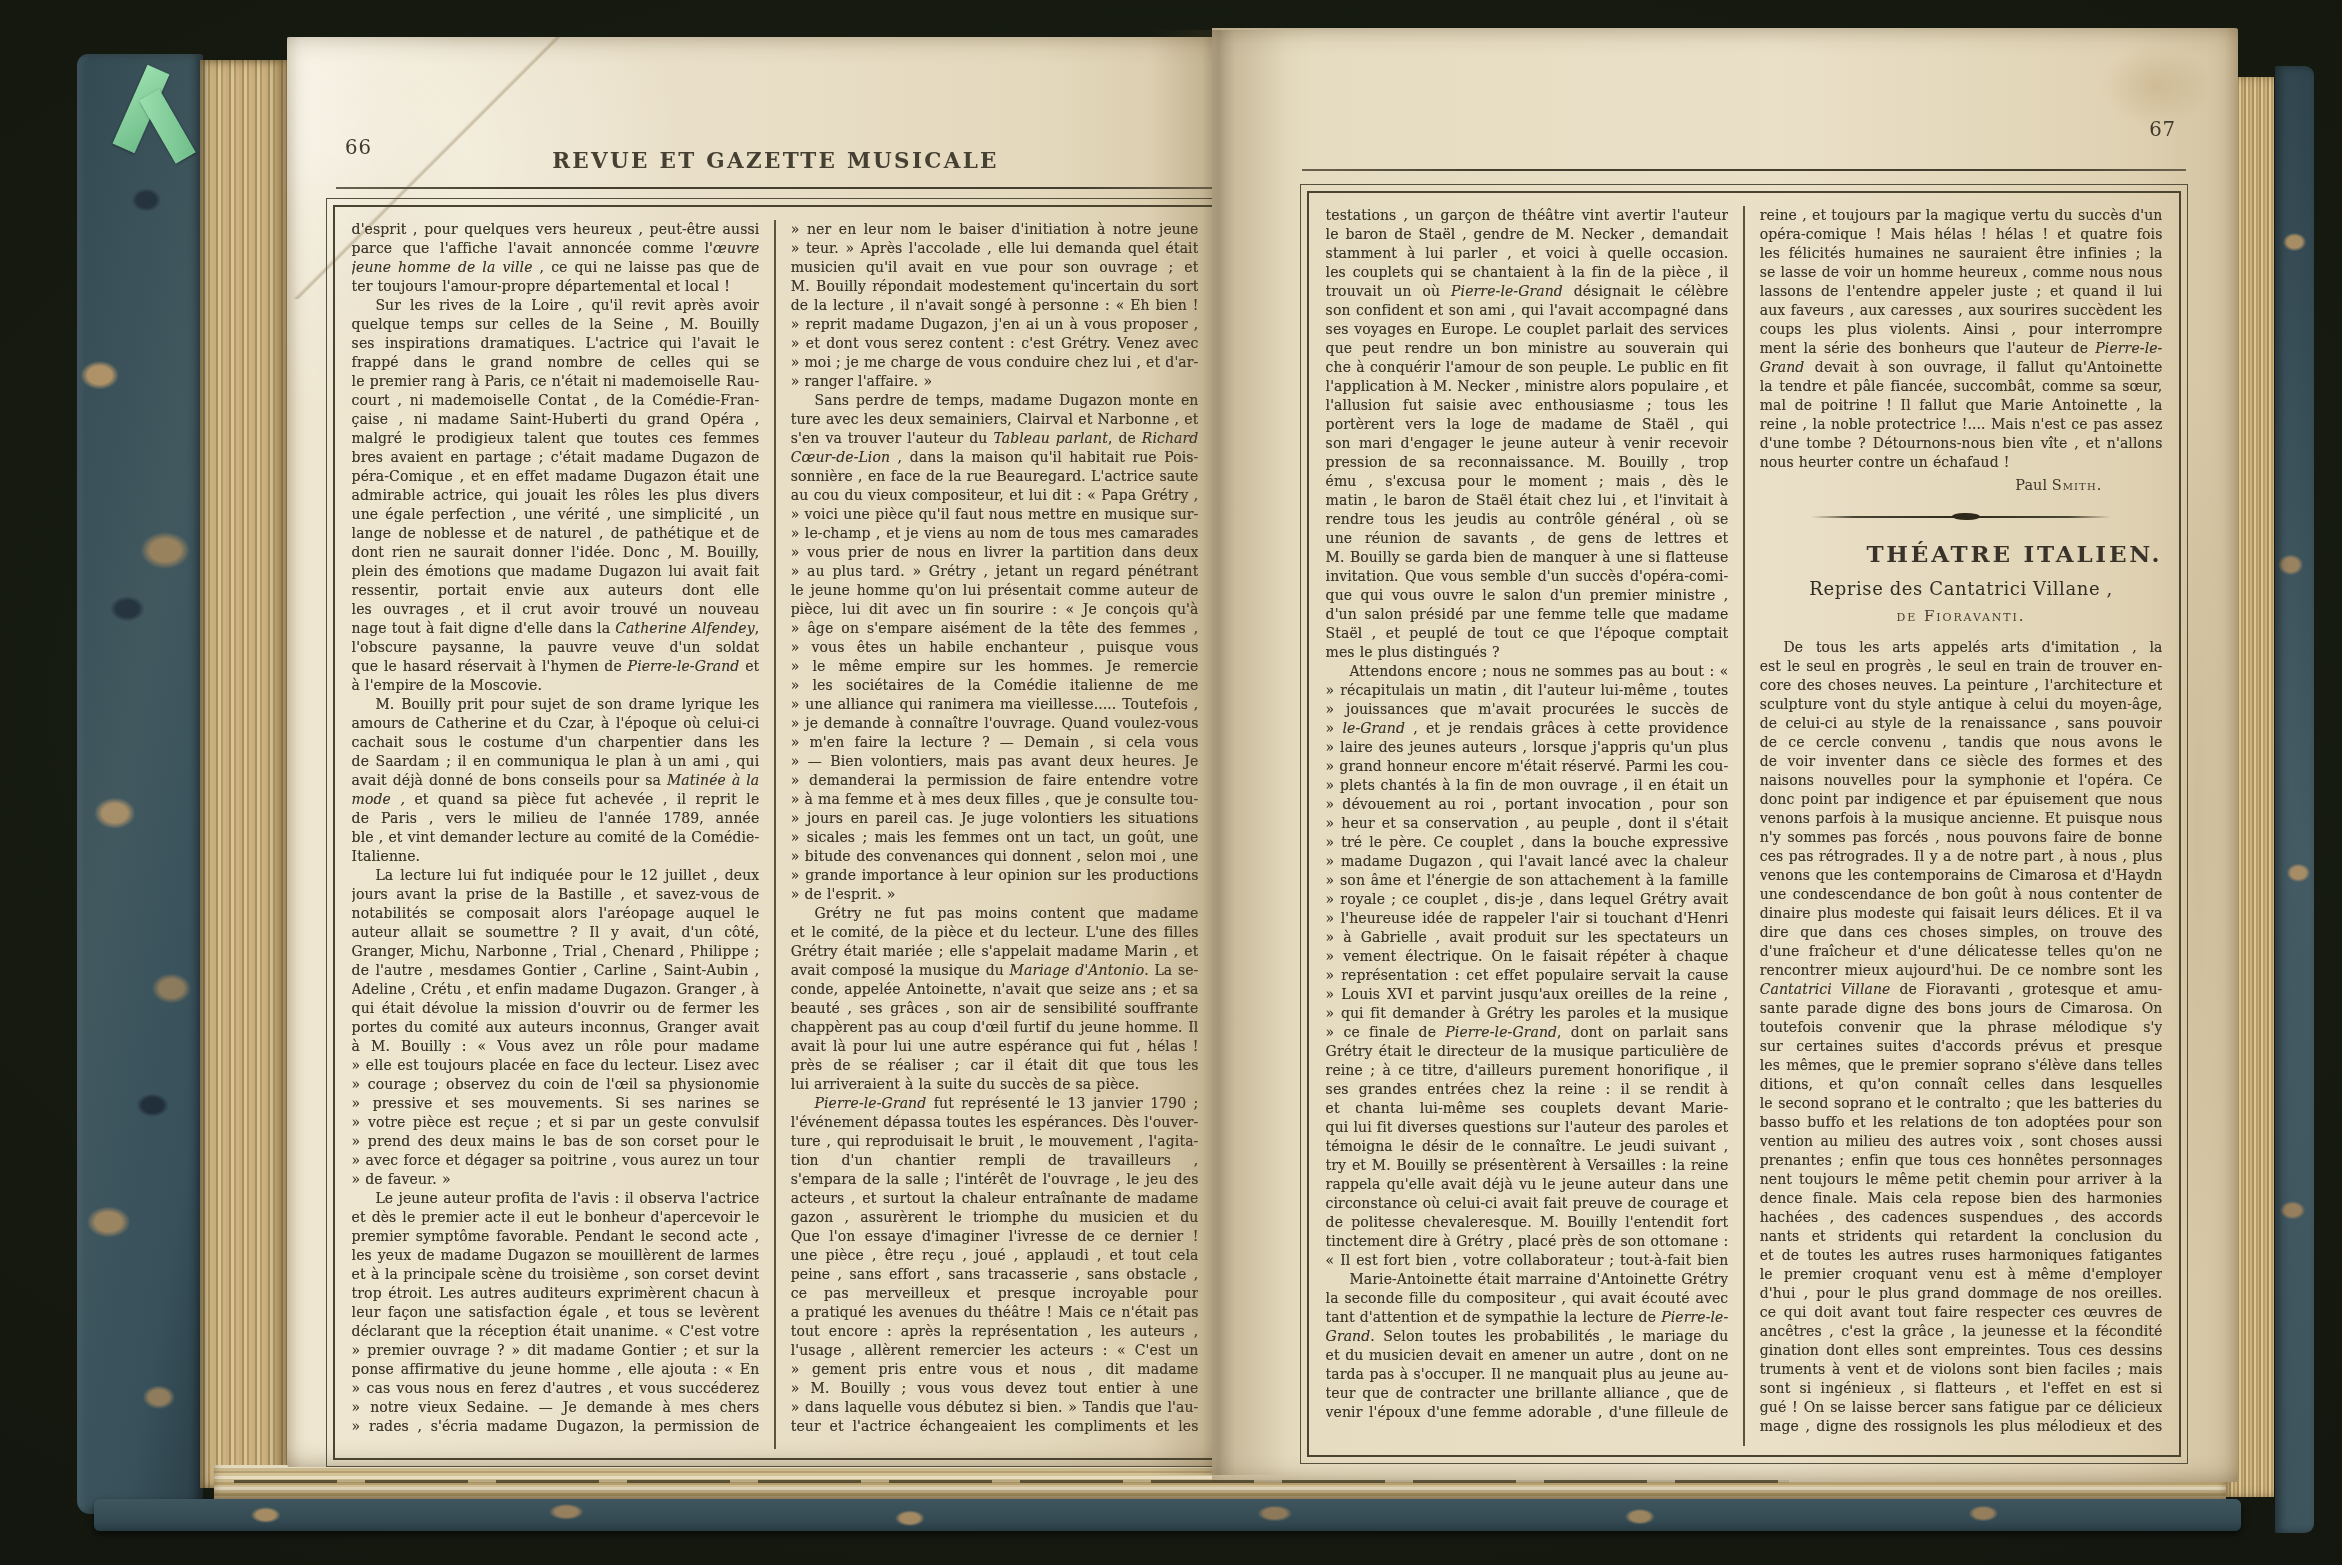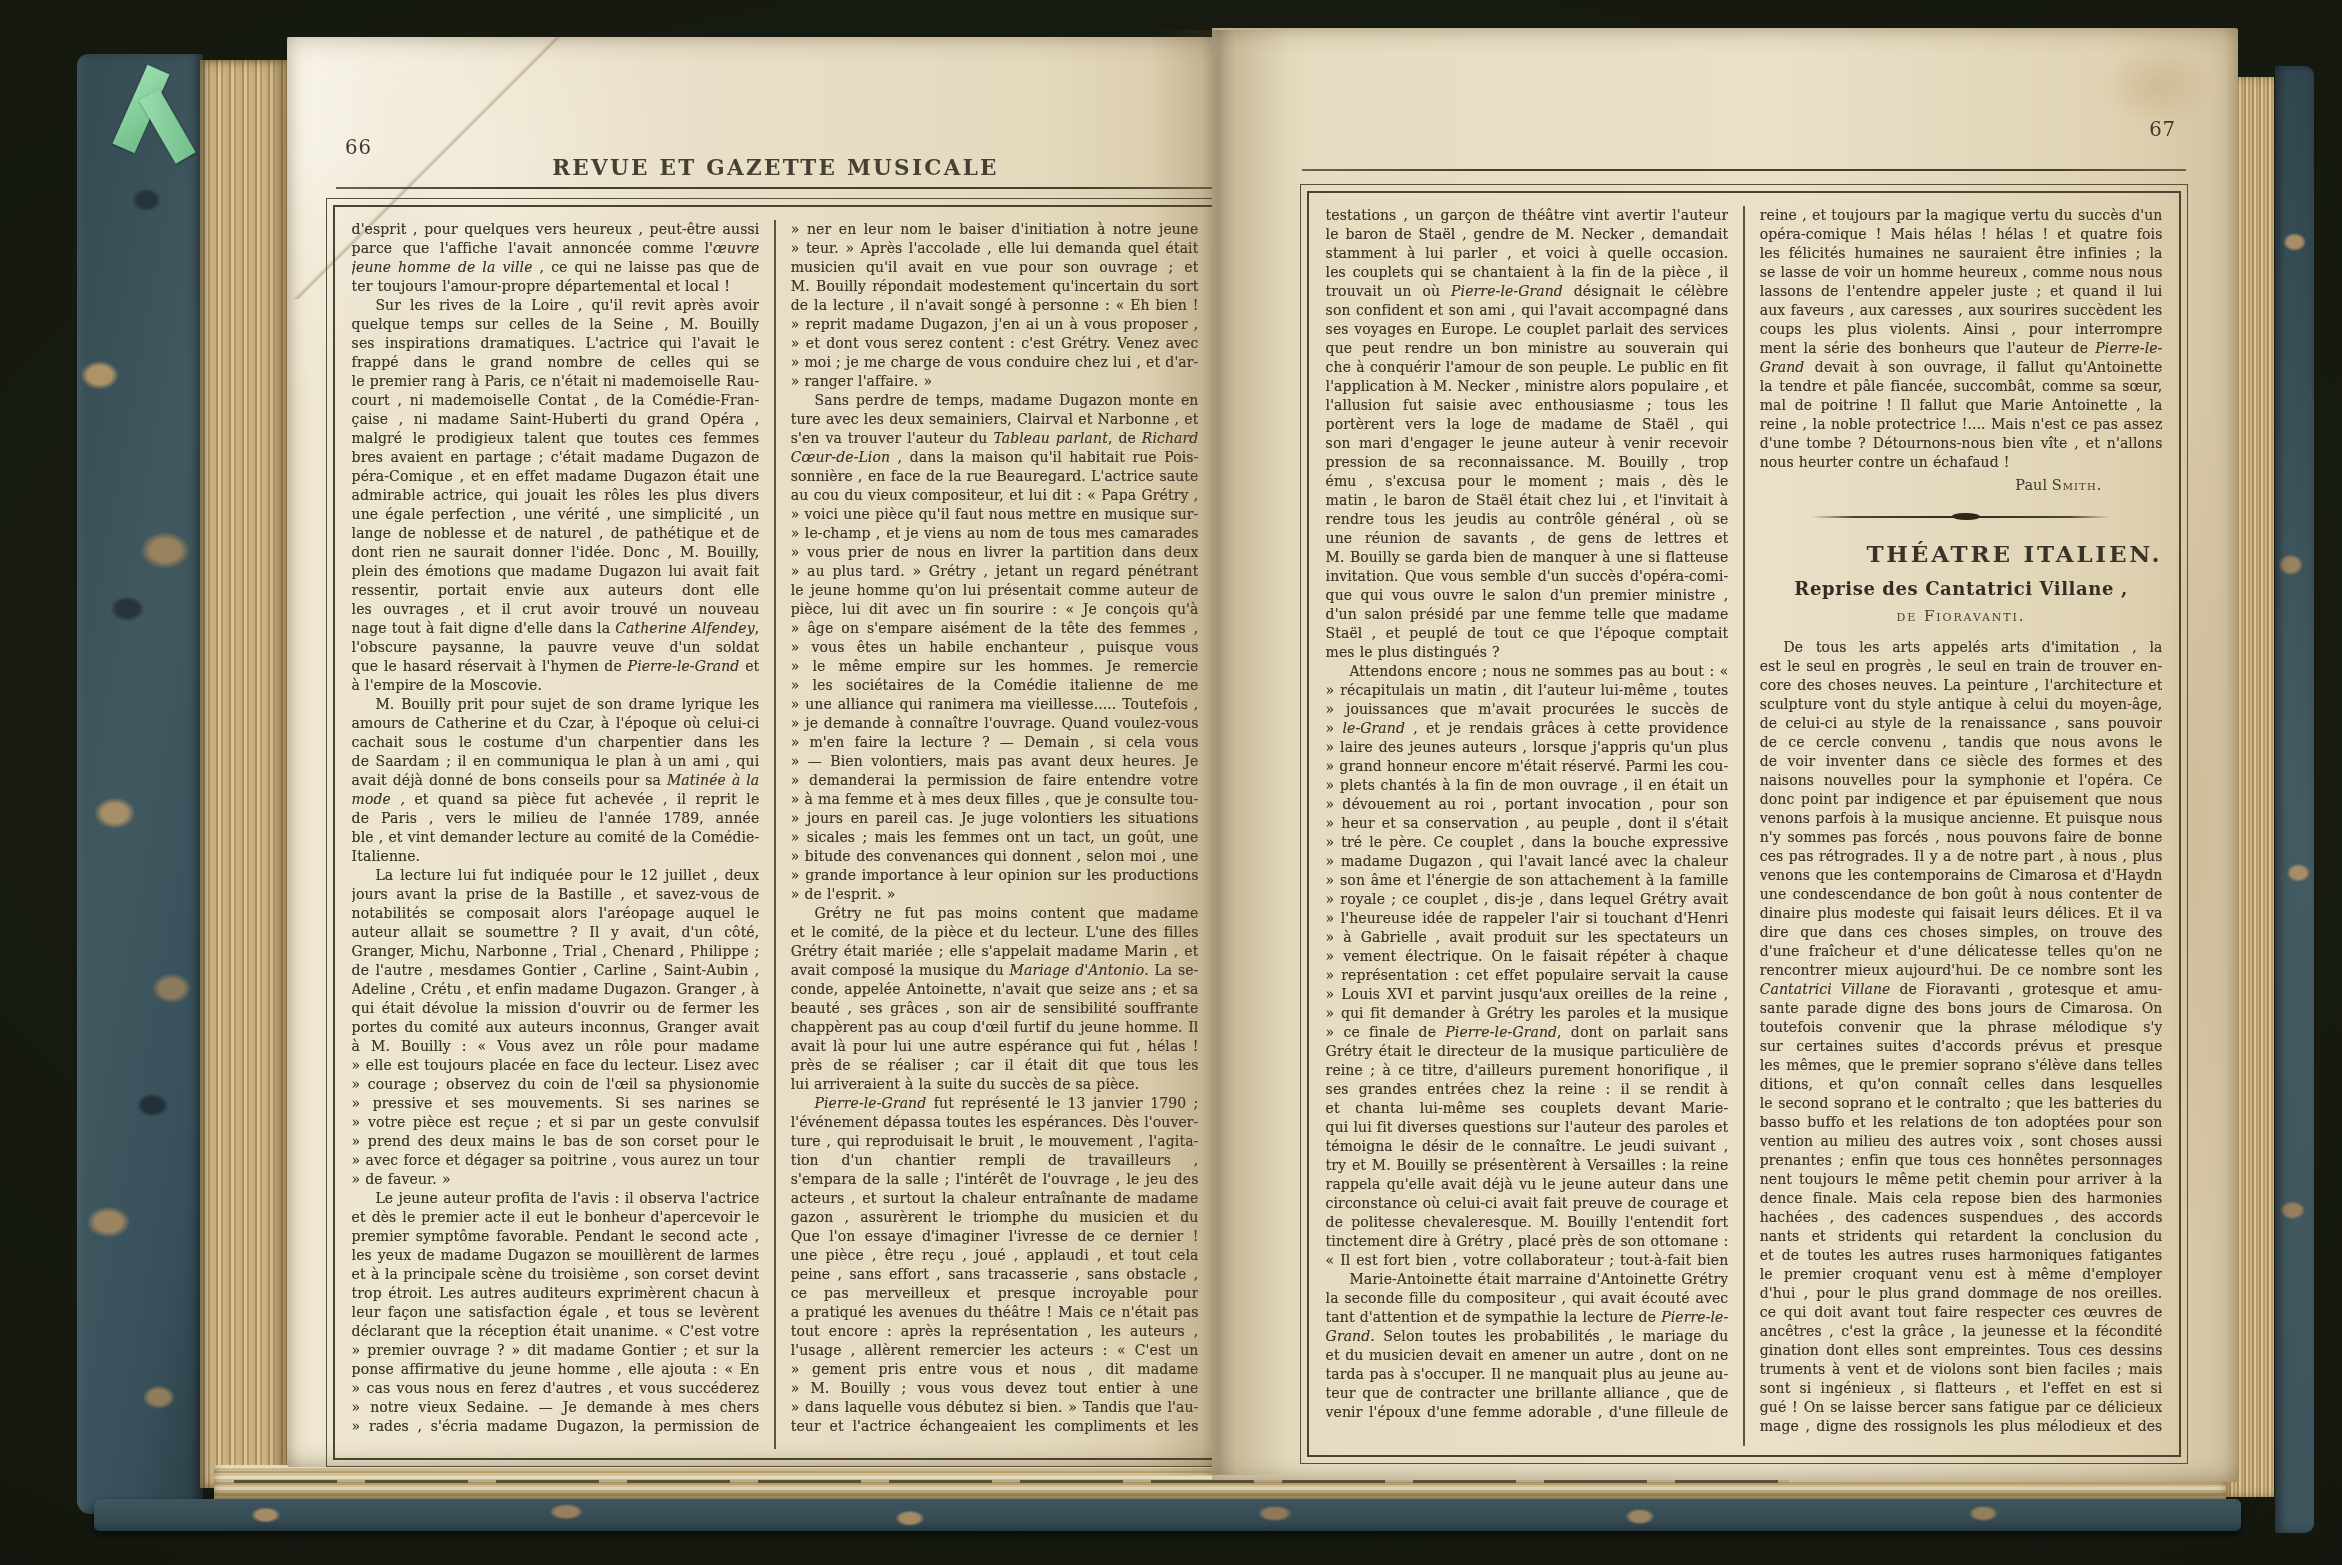--- a/index.html
+++ b/index.html
@@ -70,21 +70,21 @@
                linear-gradient(315deg, transparent 49.4%, rgba(120,95,55,.35) 50%, transparent 50.8%);}
   .gutter{position:absolute;left:1149px;top:30px;width:139px;height:1445px;pointer-events:none;
     background:linear-gradient(90deg, rgba(100,80,45,0) 0%, rgba(100,80,45,.18) 38%, rgba(70,55,30,.34) 50%, rgba(100,80,45,.16) 62%, rgba(100,80,45,0) 100%);}
   .under-dash{position:absolute;left:234px;top:1480px;width:1555px;height:2.8px;opacity:.75;
     background:repeating-linear-gradient(90deg,#373019 0 103px, rgba(55,48,25,.15) 103px 131px);}
   
   .pageno{position:absolute;font-size:19.7px;letter-spacing:0.9px;color:#413b2e;}
   .pn-l{left:58px;top:99px;}
   .pn-r{right:62px;top:90px;}
   .runtitle{position:absolute;text-align:center;font-weight:bold;font-size:21.5px;letter-spacing:2.3px;color:#464033;white-space:nowrap;}
-  .rt-l{left:49px;width:879px;top:118px;}
+  .rt-l{left:49px;width:879px;top:111px;}
   .rt-r{left:90px;width:884px;top:97px;}
   .hrule{position:absolute;height:1.9px;background:linear-gradient(90deg,#6a6150,#453e2f 20%,#453e2f 85%,#6a6150);}
   .hr-l{left:49px;width:879px;top:150px;}
   .hr-r{left:90px;width:884px;top:141px;}
   
   .frame{position:absolute;border:1.4px solid #55503d;}
   .fr-l{left:39px;top:161px;width:896px;height:1267px;}
   .fr-r{left:88px;top:156px;width:886px;height:1278px;}
   .frame-inner{position:absolute;inset:5.6px;border:2.8px solid #49432f;padding:13px 17px 9.4px;}
   .cols{display:flex;height:100%;}
@@ -97,21 +97,21 @@
         color:#3c362a;text-shadow:0 0 0.5px rgba(60,50,40,.55);}
   .line.last{text-align-last:left;}
   .para.indent .line:first-child{text-indent:1.7em;}
   .sig{text-align:right;padding-right:60px;margin:5.6px 0 0;font-size:14.5px;color:#3c362a;}
   .sc{font-variant:small-caps;letter-spacing:1.1px;}
   .flourish{position:relative;height:22.5px;margin:13px auto 5.6px;width:300px;}
   .flourish::before{content:"";position:absolute;left:0;right:0;top:10.3px;height:1.9px;
     background:linear-gradient(90deg,transparent,#4a4433 14%,#2d2819 50%,#4a4433 86%,transparent);}
   .flourish::after{content:"";position:absolute;left:47%;top:6.6px;width:28px;height:7.5px;background:#2d2819;border-radius:50% 60% 50% 60%;}
   .heading{text-align:right;font-weight:bold;font-size:23px;letter-spacing:2.8px;margin:11.2px 0 3.7px;color:#39332a;}
-  .subheading{text-align:center;font-weight:bold;font-size:18px;letter-spacing:0.6px;margin:11.2px 0 0;color:#332e24;}
+  .subheading{text-align:center;font-weight:normal;font-size:18px;letter-spacing:0.6px;margin:11.2px 0 0;color:#332e24;}
   .byline{text-align:center;font-size:15px;letter-spacing:1.9px;margin:7.5px 0 13px;color:#45402f;}
 </style>
 </head>
 <body>
 
 <div class="stage">
   <div class="cover-left"></div>
   <div class="ribbon r1"></div>
   <div class="ribbon r2"></div>
   <div class="stack-left"></div>

